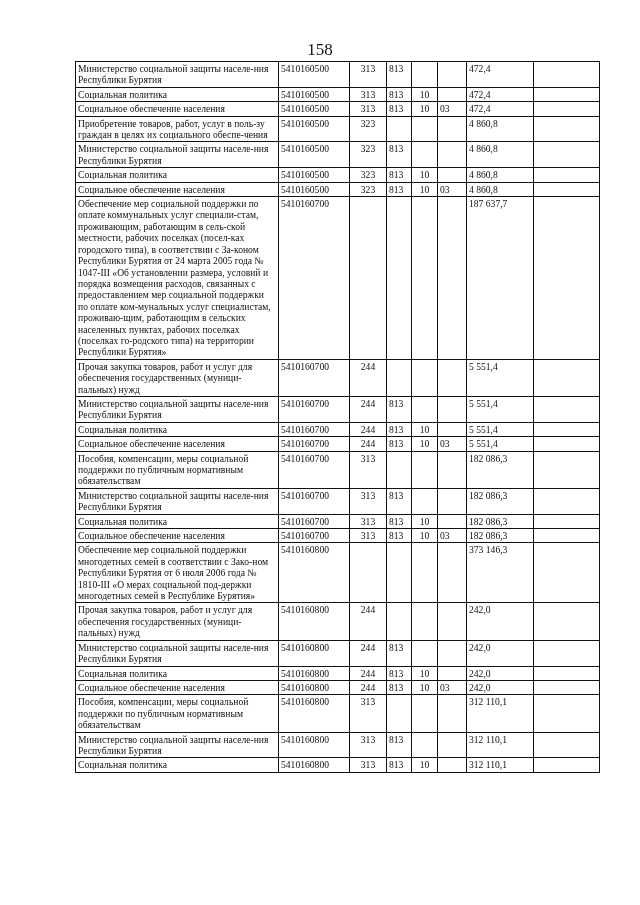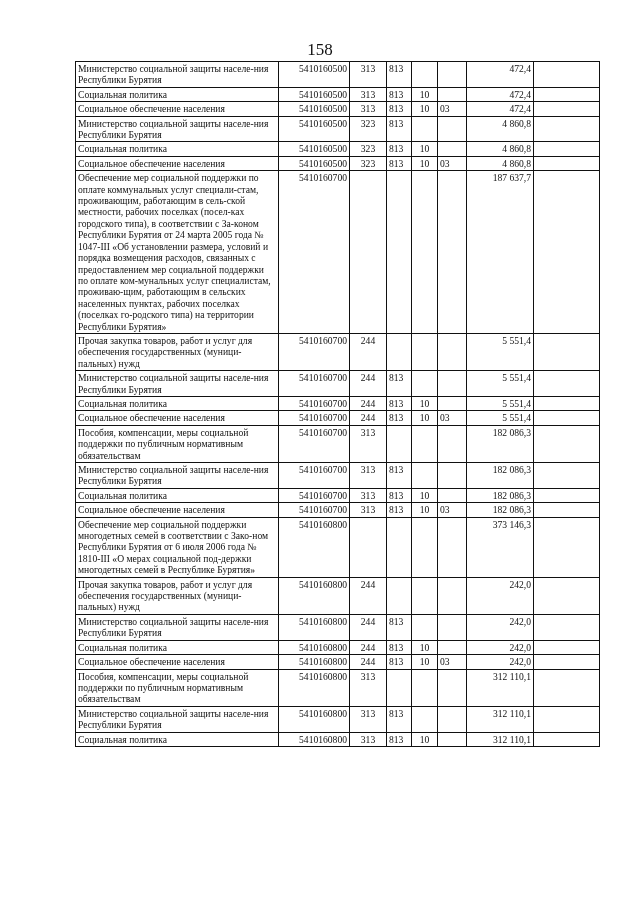--- a/index.html
+++ b/index.html
@@ -5,26 +5,26 @@
   html, body { margin: 0; padding: 0; background: #ffffff; }
   body { width: 640px; height: 905px; position: relative; overflow: hidden;
          font-family: "Liberation Serif", "DejaVu Serif", serif; color: #111; }
   .page-num { position: absolute; top: 40px; left: 0; width: 640px; text-align: center;
               font-size: 17px; }
   table.budget { position: absolute; top: 61px; left: 75px; border-collapse: collapse;
                  table-layout: fixed; width: 516px; font-size: 9.6px; line-height: 11.4px; }
   table.budget td { border: 1px solid #111; vertical-align: top; padding: 1px 2px 1px 2px;
                     overflow: hidden; }
   td.c-name { width: 198px; text-align: left; padding-left: 1px; }
-  td.c-csr { width: 66px; text-align: right; margin-top: 16px; }
+  td.c-csr { width: 66px; text-align: left; margin-top: 16px; }
   td.c-vr { width: 32px; text-align: center; }
   td.c-gr { width: 20px; text-align: left; }
   td.c-rz { width: 21px; text-align: center; }
   td.c-pr { width: 24px; }
-  td.c-sum { width: 62px; text-align: right; padding-right: 4px; margin-left: 32px; }
+  td.c-sum { width: 62px; text-align: left; padding-right: 4px; margin-left: 32px; }
   td.c-extra { width: 61px; }
 </style>
 </head>
 <body>
 
 <div class="page-num">158</div>
 
 <table class="budget">
   <tbody id="tbody">
       <tr>
@@ -51,20 +51,30 @@
         <td class="c-name">Социальное обеспечение населения</td>
         <td class="c-csr">5410160500</td>
         <td class="c-vr">313</td>
         <td class="c-gr">813</td>
         <td class="c-rz">10</td>
         <td class="c-pr">03</td>
         <td class="c-sum">472,4</td>
         <td class="c-extra"></td>
       </tr>
       <tr>
+        <td class="c-name">Приобретение товаров, работ, услуг в поль-зу граждан в целях их социального обеспе-чения</td>
+        <td class="c-csr">5410160500</td>
+        <td class="c-vr">323</td>
+        <td class="c-gr"></td>
+        <td class="c-rz"></td>
+        <td class="c-pr"></td>
+        <td class="c-sum">4 860,8</td>
+        <td class="c-extra"></td>
+      </tr>
+      <tr>
         <td class="c-name">Министерство социальной защиты населе-ния Республики Бурятия</td>
         <td class="c-csr">5410160500</td>
         <td class="c-vr">323</td>
         <td class="c-gr">813</td>
         <td class="c-rz"></td>
         <td class="c-pr"></td>
         <td class="c-sum">4 860,8</td>
         <td class="c-extra"></td>
       </tr>
       <tr>

